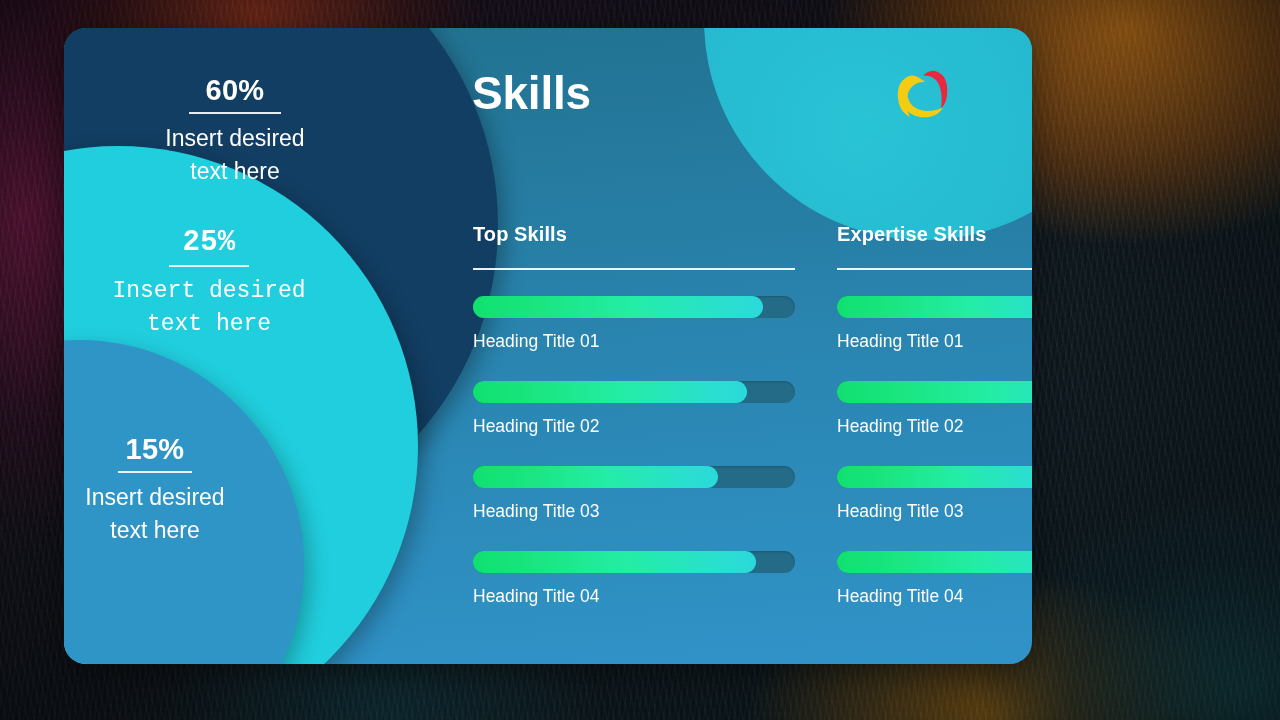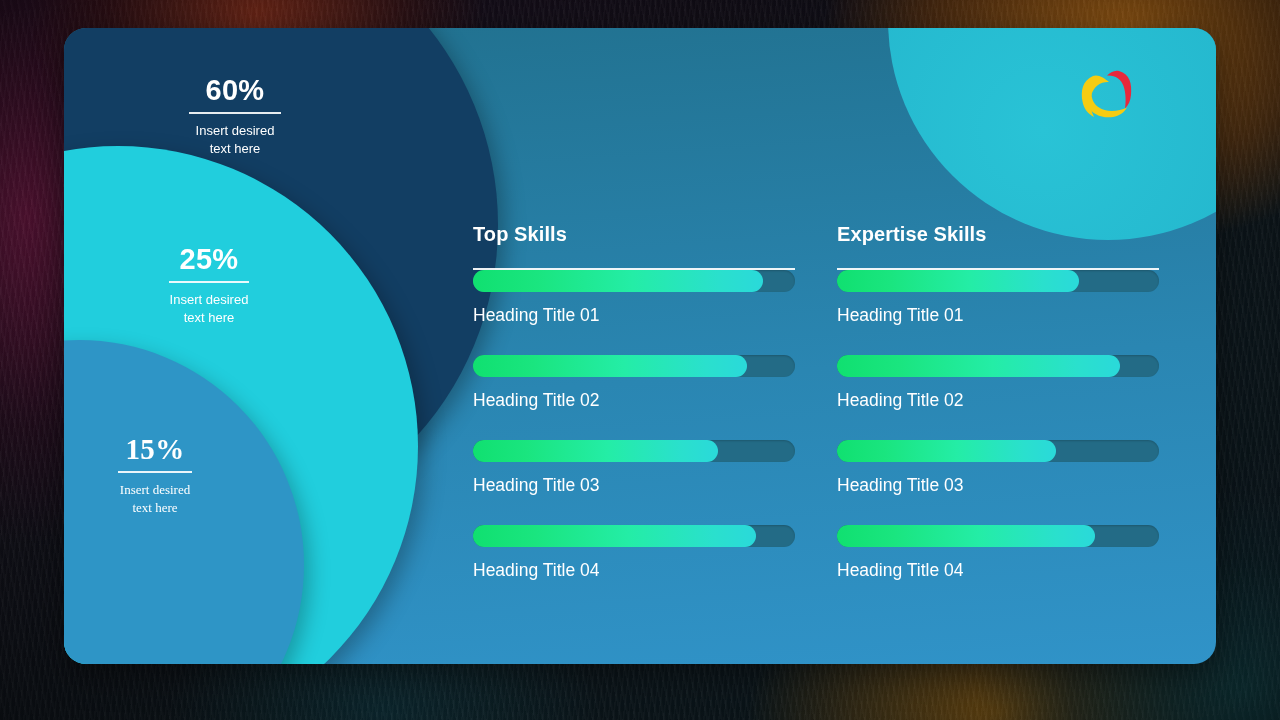--- a/index.html
+++ b/index.html
@@ -38,21 +38,21 @@
       rgba(0,0,0,.04) 3px, rgba(0,0,0,.04) 7px);
     transform:rotate(6deg);
   }
   .bd-vig {
     position:absolute; inset:0;
     background:radial-gradient(ellipse 70% 70% at 50% 50%, rgba(0,0,0,0) 40%, rgba(0,0,0,.45) 100%);
   }
 
   
   .card {
-    position:absolute; left:64px; top:28px; width:1152px; height:636px;
+    position:absolute; left:64px; top:28px; width:968px; height:636px;
     border-radius:22px; overflow:hidden;
     background:linear-gradient(176deg, #21718f 0%, #2a86b2 55%, #3093c8 100%);
     box-shadow:0 10px 34px rgba(0,0,0,.45);
   }
 
   
   .corner-arc {
     position:absolute; right:-112px; top:-228px;
     width:440px; height:440px; border-radius:50%;
     background:radial-gradient(circle at 35% 75%, #29c3d6 0%, #25b9cf 45%, #2ba7c4 100%);
@@ -73,46 +73,46 @@
   .circ-steel {
     left:-210px; top:312px; width:450px; height:450px;
     background:#2e95c6;
     box-shadow:6px 8px 20px rgba(0,0,0,.25);
   }
 
   
   .stat { position:absolute; text-align:center; color:#fff; width:210px; }
   .stat-pct { font-size:29px; font-weight:bold; letter-spacing:.3px; line-height:1.05; }
   .stat-rule { height:1.5px; background:rgba(255,255,255,.9); margin:7px auto 8px; }
-  .stat-txt { font-size:13px; line-height:1.42; font-weight:400; }
+  .stat-txt { font-size:23px; line-height:1.42; font-weight:400; }
   .stat-1 { left:66px; top:47px; }
   .stat-1 .stat-rule { width:92px; }
-  .stat-2 { left:40px; top:216px; }
+  .stat-2 { left:40px; top:200px;font-family:Liberation Mono, monospace; }
   .stat-2 .stat-rule { width:80px; }
-  .stat-3 { left:-14px; top:406px;font-family:Liberation Serif, serif; }
+  .stat-3 { left:-14px; top:406px; }
   .stat-3 .stat-rule { width:74px; }
 
   
   .title {
     position:absolute; left:408px; top:37px;
     color:#fff; font-size:46px; font-weight:bold;
     line-height:1.22; letter-spacing:-.2px;
   }
 
   
   .logo { position:absolute; right:78px; top:34px; width:64px; height:64px; }
 
   
   .col { position:absolute; top:195px; width:322px; }
   .col-left  { left:409px; }
   .col-right { left:773px; }
   .col-title { color:#fff; font-size:20px; font-weight:bold; letter-spacing:.1px; }
   .col-rule { height:1.5px; background:rgba(255,255,255,.92); margin-top:22px; }
 
-  .bars { }
+  .bars { margin-top:26px; }
   .bar-item { margin-bottom:29px; }
   .bar-track {
     position:relative; height:22px; border-radius:11px;
     background:#236b86;
     box-shadow:inset 0 1px 2px rgba(0,0,0,.18);
   }
   .bar-fill {
     position:absolute; left:0; top:0; height:100%;
     border-radius:11px;
     background:linear-gradient(90deg, #10e070 0%, #1ae57f 22%, #24eda6 55%, #2ae0cd 85%, #2ad9da 100%);
@@ -158,20 +158,21 @@
   <div class="stat stat-3">
     <div class="stat-pct">15%</div>
     <div class="stat-rule"></div>
     <div class="stat-txt">
       <span>Insert desired</span><br>
       <span>text here</span>
     </div>
   </div>
 
   <div class="title">
+    <div>Skills</div>
   </div>
 
   <div class="logo">
     <svg viewBox="0 0 64 64" width="64" height="64">
       <path d="M45,9 C56,12 58,22 57,33 C56.4,39 54.5,43 51,46.5 C52,40 52,31 49.5,24 C47,17 41,13 33,13.5 C36,10.5 40.5,7.8 45,9 Z" fill="#e8283c"></path>
       <path d="M19,14 C8.5,18.5 6.5,29 8.5,39.5 C10,47 14,52 20,55 C17,49 15.5,40 17.5,32.5 C20,24 27,19.5 35,20 C30.5,16 24,12 19,14 Z" fill="#f5cc12"></path>
       <path d="M13.5,43 C18,53 28.5,56.5 39,55 C45.5,53.8 50,50.5 53,45.5 C46.5,48.5 38,50 30.5,48 C22.5,45.8 17.5,39.5 17.5,31.5 C14.5,35 12,38.5 13.5,43 Z" fill="#f5cc12"></path>
     </svg>
   </div>
 

